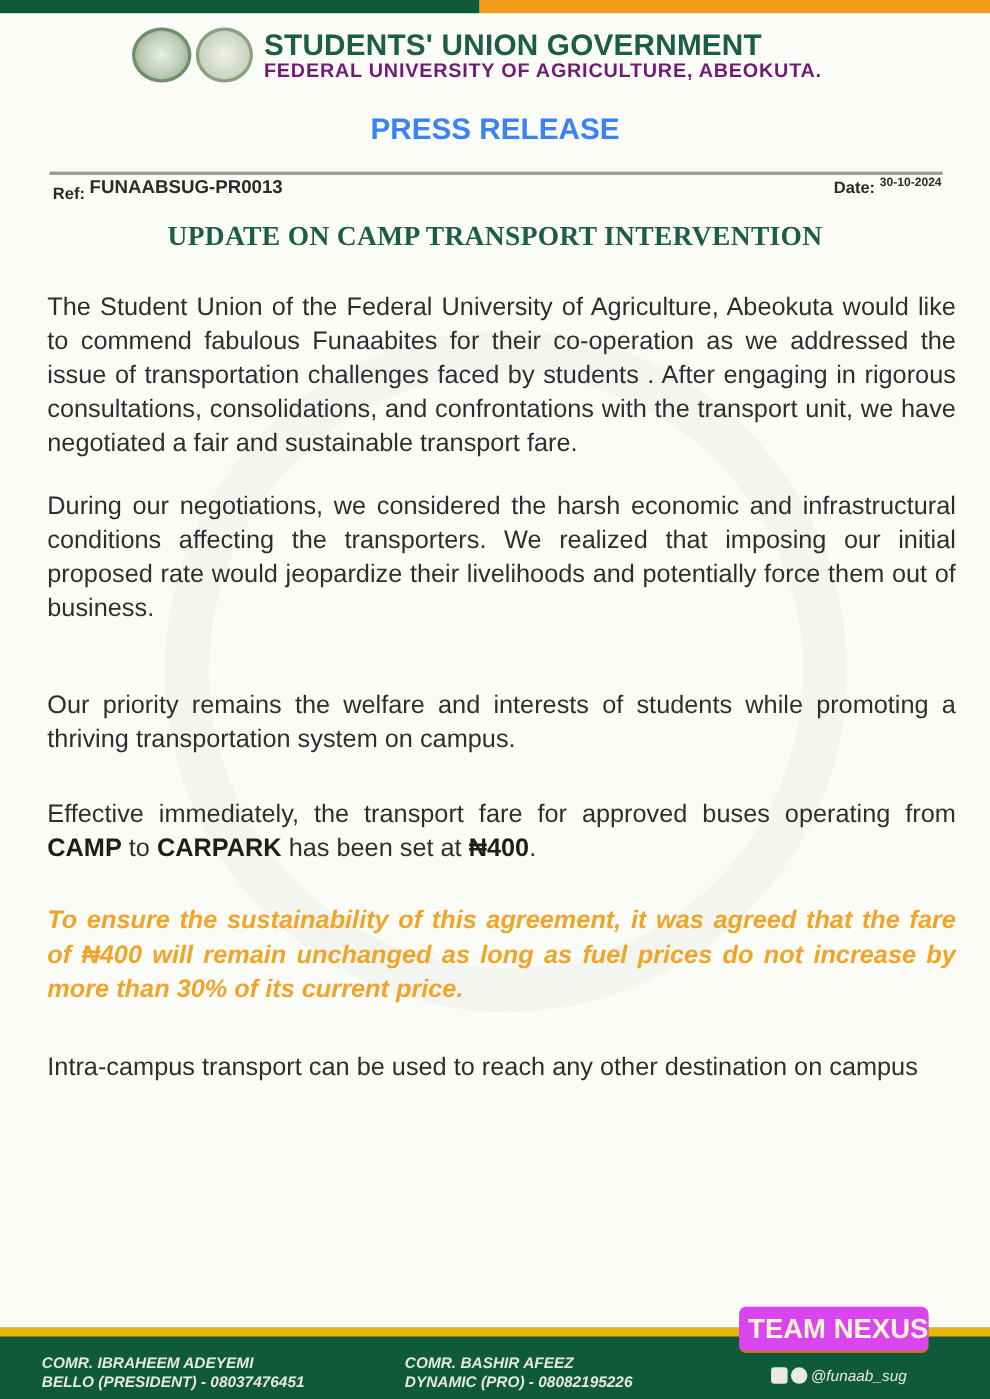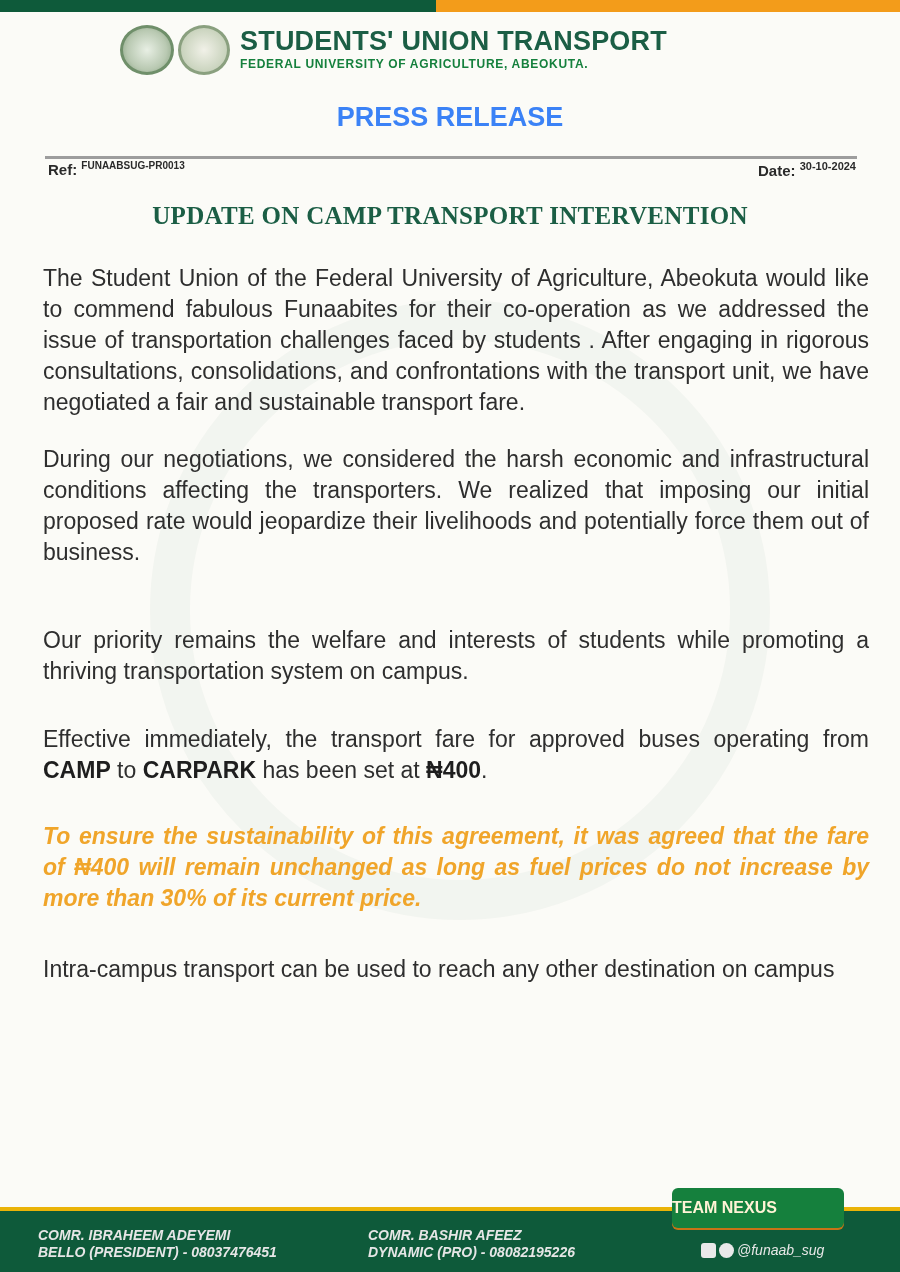--- a/index.html
+++ b/index.html
@@ -5,54 +5,54 @@
   html, body { margin:0; padding:0; }
   body { width:900px; height:1272px; position:relative; overflow:hidden; background:#fbfbf7; font-family:"Liberation Sans", sans-serif; color:#2b2b2b; }
   .topbar { position:absolute; top:0; left:0; width:900px; height:12px; }
   .topbar .g { position:absolute; left:0; top:0; width:436px; height:12px; background:#0e5a3a; }
   .topbar .o { position:absolute; left:436px; top:0; width:464px; height:12px; background:#f39c1a; }
   .watermark { position:absolute; left:150px; top:300px; width:620px; height:620px; border-radius:50%; border:40px solid rgba(14,90,58,0.035); box-sizing:border-box; }
   .header { position:absolute; top:22px; left:120px; height:56px; display:flex; align-items:center; }
   .logo { width:54px; height:50px; border-radius:50%; border:3px solid #6f8f6a; background:radial-gradient(circle,#e8efe4 0,#b9c9b2 60%,#7f9a78 100%); box-sizing:border-box; margin-right:4px; }
   .logo2 { width:52px; height:50px; border-radius:50%; border:3px solid #8aa07f; background:radial-gradient(circle,#f1f1e8 0,#c9d3bd 70%,#8aa07f 100%); box-sizing:border-box; margin-right:10px; }
   .org-text .t1 { font-weight:bold; font-size:27px; color:#1b5e45; letter-spacing:0.2px; line-height:28px; }
-  .org-text .t2 { font-weight:bold; font-size:12px; color:#15803d; letter-spacing:0.7px; line-height:18px; }
+  .org-text .t2 { font-weight:bold; font-size:18px; color:#701a75; letter-spacing:0.7px; line-height:18px; }
   .pr { position:absolute; top:102px; left:0; width:900px; text-align:center; font-weight:bold; font-size:27px; color:#3b82f6; }
   .rule { position:absolute; top:156px; left:45px; width:812px; height:3px; background:#9d9d9d; }
   .ref { position:absolute; top:160px; left:48px; font-size:15px; font-weight:bold; color:#2a2a2a; }
-  .ref .v { font-size:10px; vertical-align:super; }
+  .ref .v { font-size:17px; vertical-align:super; }
   .date { position:absolute; top:160px; right:44px; font-size:15px; font-weight:bold; color:#2a2a2a; }
   .date .v { font-size:11px; vertical-align:super; }
   .title { position:absolute; top:202px; left:0; width:900px; text-align:center; font-weight:bold; font-size:25px; color:#1b5e45; letter-spacing:0.3px;font-family:Liberation Serif, serif; }
   .p { position:absolute; left:43px; width:826px; font-size:23px; line-height:31px; text-align:justify; color:#2e2e2e; }
   .p b { color:#1e1e1e; }
   .p.hl { color:#f0a52a; font-weight:bold;font-style:italic; }
   .p1 { top:263px; } .p2 { top:444px; } .p3 { top:625px; } .p4 { top:724px; } .p5 { top:821px; } .p6 { top:954px; }
-  .footer { position:absolute; left:0; top:1207px; width:900px; height:65px; background:#0e5a3a; border-top:4px solid #eab308; box-sizing:border-box; }
+  .footer { position:absolute; left:0; top:1207px; width:900px; height:65px; background:#0e5a3a; border-top:8px solid #eab308; box-sizing:border-box; }
   .sig { position:absolute; top:16px; color:#e6e6e6; font-size:14px; font-style:italic; font-weight:bold; line-height:17px; }
   .sig1 { left:38px; } .sig2 { left:368px; }
-  .team { position:absolute; left:672px; top:1188px; width:172px; height:40px; background:#15803d; border-radius:6px; color:#fff3d6; font-weight:bold; font-size:16px; text-align:left; line-height:40px; box-shadow:0 2px 0 #c77316; }
+  .team { position:absolute; left:672px; top:1188px; width:172px; height:40px; background:#d946ef; border-radius:6px; color:#fff3d6; font-weight:bold; font-size:25px; text-align:right; line-height:40px; box-shadow:0 2px 0 #c77316; }
   .social { position:absolute; left:678px; top:1242px; display:flex; align-items:center; color:#e7e7e7; font-size:14px; font-style:italic;padding-left:23px; }
   .ico { width:15px; height:15px; border-radius:50%; background:#e9e9e9; margin-right:3px; display:inline-block; }
   .ico.x { border-radius:3px; }
 </style>
 </head>
 <body>
 
 <div class="topbar">
     <div class="g"></div>
     <div class="o"></div>
   </div>
 <div class="watermark"></div>
 
 <div class="header">
   <div class="logo"></div>
   <div class="logo2"></div>
   <div class="org-text">
-    <div class="t1">STUDENTS' UNION TRANSPORT</div>
+    <div class="t1">STUDENTS' UNION GOVERNMENT</div>
     <div class="t2">FEDERAL UNIVERSITY OF AGRICULTURE, ABEOKUTA.</div>
   </div>
 </div>
 
 <div class="pr">PRESS RELEASE</div>
 <div class="rule"></div>
 <div class="ref"><span>Ref:</span> <span class="v">FUNAABSUG-PR0013</span></div>
 <div class="date"><span>Date:</span> <span class="v">30-10-2024</span></div>
 
 <div class="title">UPDATE ON CAMP TRANSPORT INTERVENTION</div>

